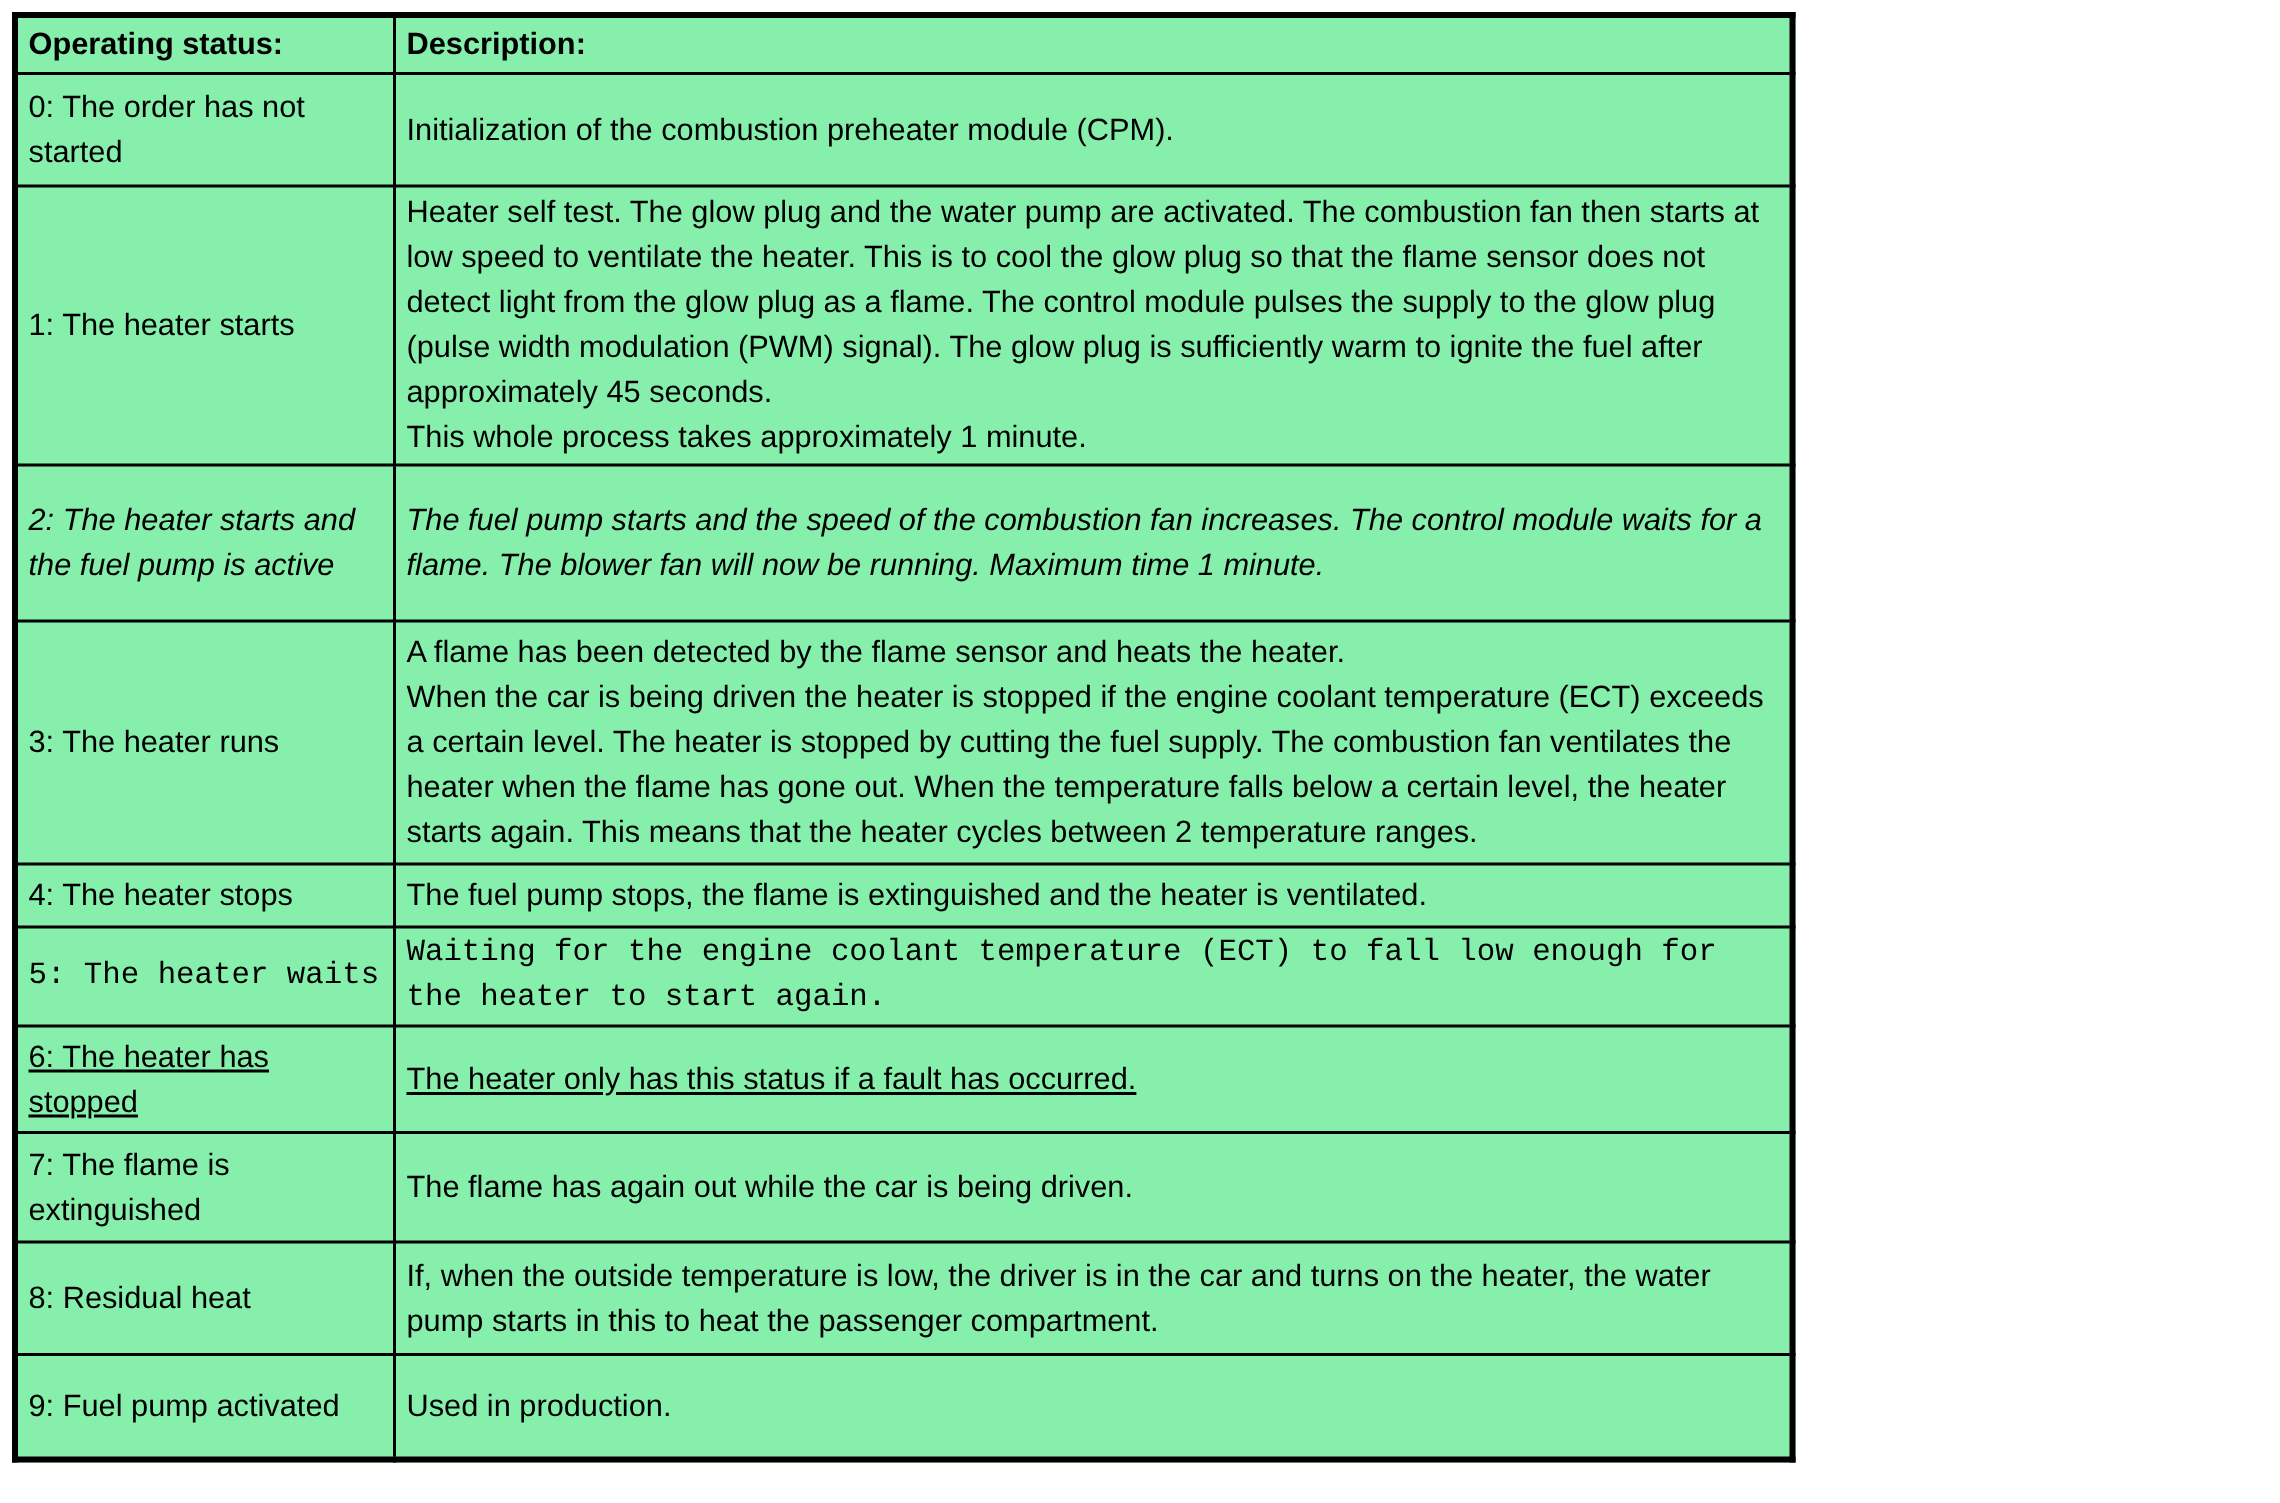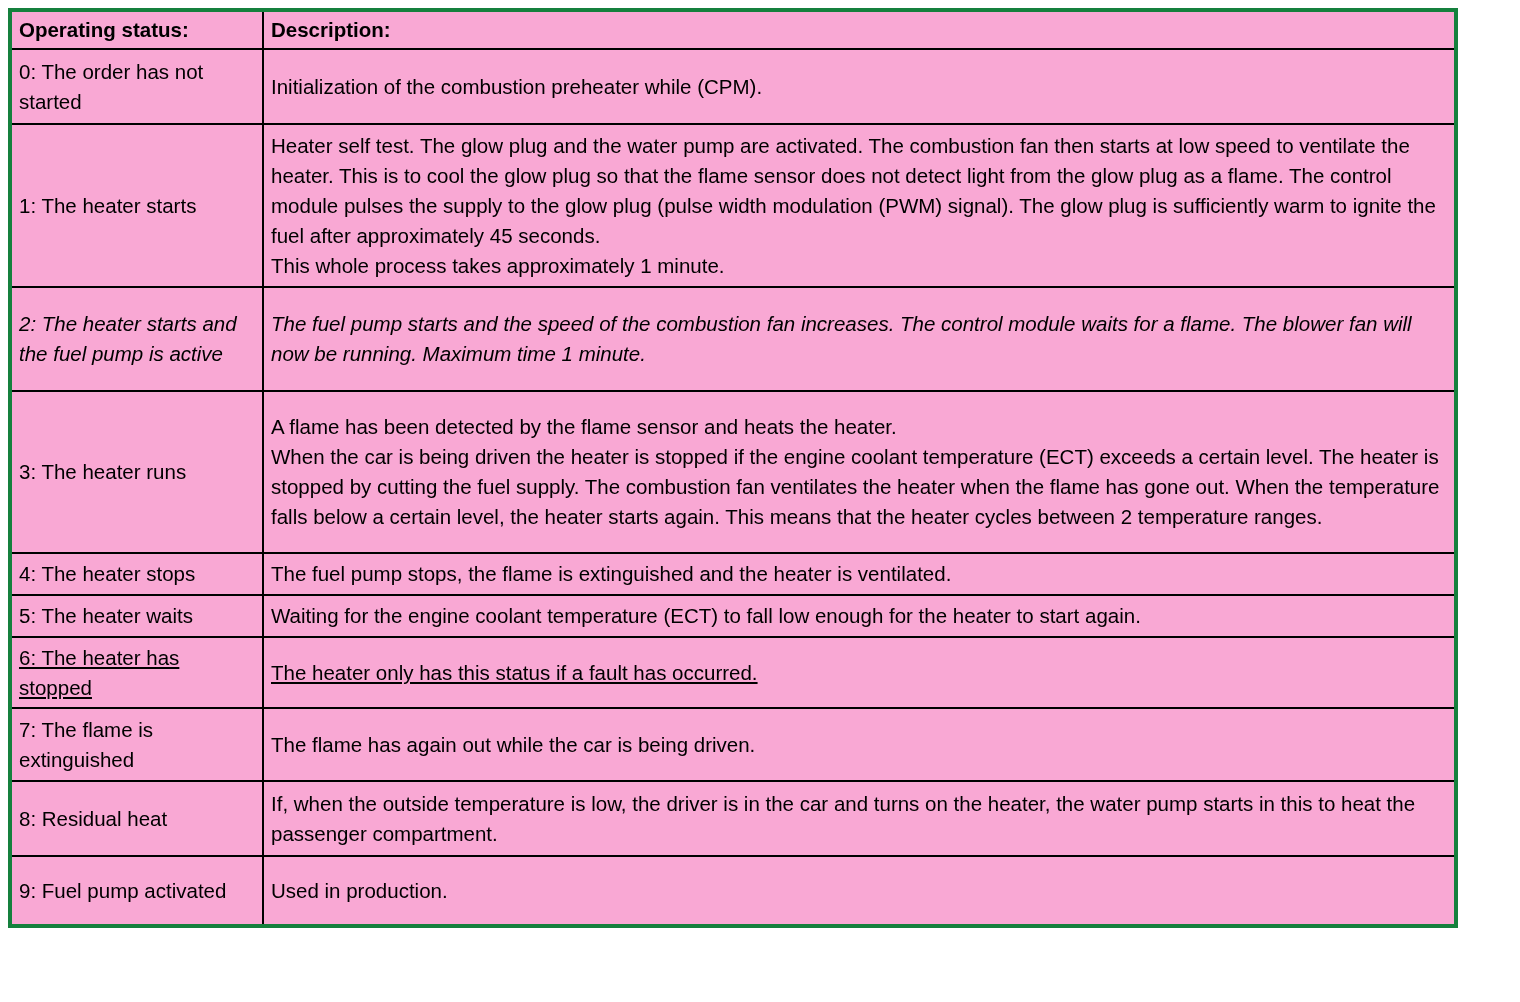--- a/index.html
+++ b/index.html
@@ -15,25 +15,25 @@
     position: relative;
     width: 1520px;
     height: 1002px;
     background: #ffffff;
     overflow: hidden;
   }
   table.status-table {
     position: absolute;
     left: 8px;
     top: 8px;
-    width: 1450px;
+    width: 1189px;
     border-collapse: collapse;
-    border: 4px solid #15803d;
+    border: 4px solid #000000;
     table-layout: fixed;
-    background: #f9a8d4;
+    background: #86efac;
   }
   col.c-status { width: 253px; }
   col.c-desc   { width: auto; }
   th, td {
     border: 2px solid #000;
     vertical-align: middle;
     text-align: left;
     padding: 2px 8px 2px 7px;
     font-size: 20.5px;
     line-height: 30px;
@@ -41,21 +41,21 @@
   }
   th { font-weight: bold; }
   td.desc { white-space: pre-line; }
   
   tr:nth-child(1)  { height: 39px;  }
   tr:nth-child(2)  { height: 75px;  }
   tr:nth-child(3)  { height: 163px; }
   tr:nth-child(4)  { height: 104px; font-style: italic; }
   tr:nth-child(5)  { height: 162px; }
   tr:nth-child(6)  { height: 42px;  }
-  tr:nth-child(7)  { height: 42px;  }
+  tr:nth-child(7)  { height: 42px; font-family: Liberation Mono, monospace;  }
   tr:nth-child(8)  { height: 71px; text-decoration: underline;  }
   tr:nth-child(9)  { height: 73px;  }
   tr:nth-child(10) { height: 75px;  }
   tr:nth-child(11) { height: 70px;  }
   tr:nth-child(12) { height: 69px;  }
 </style>
 </head>
 <body>
 
 <div class="page">
@@ -64,21 +64,21 @@
       <col class="c-status">
       <col class="c-desc">
     </colgroup>
     <tbody>
         <tr>
       <th>Operating status:</th>
       <th>Description:</th>
     </tr>
     <tr>
       <td>0: The order has not started</td>
-      <td class="desc">Initialization of the combustion preheater while (CPM).</td>
+      <td class="desc">Initialization of the combustion preheater module (CPM).</td>
     </tr>
     <tr>
       <td>1: The heater starts</td>
       <td class="desc">Heater self test. The glow plug and the water pump are activated. The combustion fan then starts at low speed to ventilate the heater. This is to cool the glow plug so that the flame sensor does not detect light from the glow plug as a flame. The control module pulses the supply to the glow plug (pulse width modulation (PWM) signal). The glow plug is sufficiently warm to ignite the fuel after approximately 45 seconds.
 This whole process takes approximately 1 minute.</td>
     </tr>
     <tr>
       <td>2: The heater starts and the fuel pump is active</td>
       <td class="desc">The fuel pump starts and the speed of the combustion fan increases. The control module waits for a flame. The blower fan will now be running. Maximum time 1 minute.</td>
     </tr>

